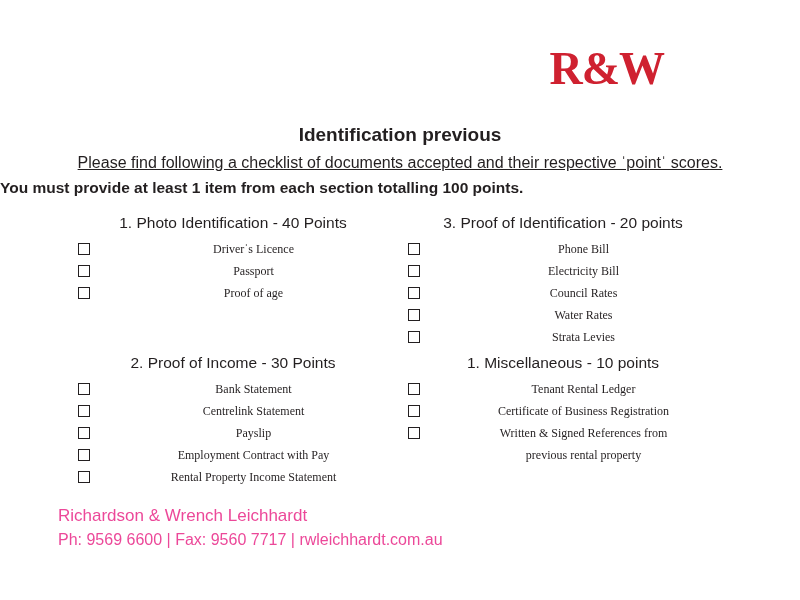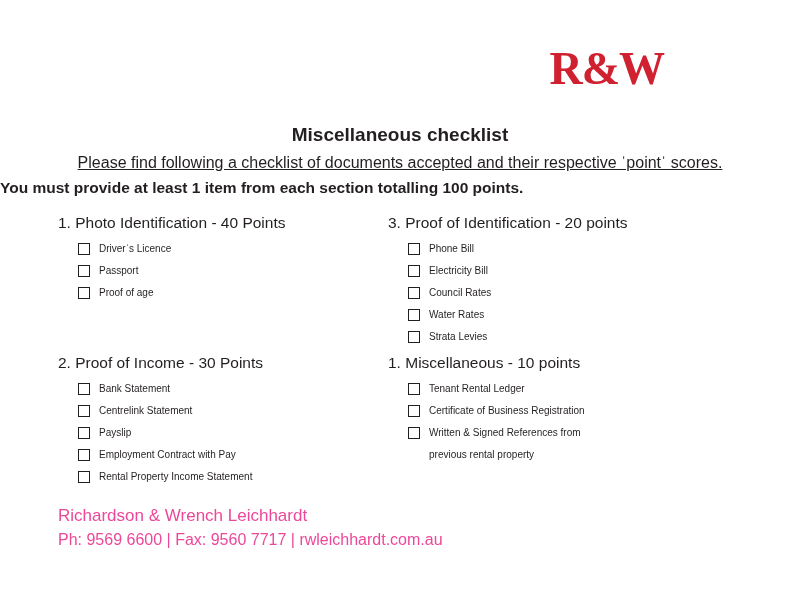--- a/index.html
+++ b/index.html
@@ -68,44 +68,46 @@
   
   .grid {
     position: absolute;
     left: 0;
     top: 210px;
     width: 800px;
   }
   .col {
     position: absolute;
     width: 350px;
+    text-align: center;
   }
   .col-left { left: 58px; }
   .col-right { left: 388px; }
   .sec-top-1 { top: 0px; }
   .sec-top-2 { top: 140px; }
 
   .section-heading {
     font-size: 15.5px;
     color: #231f20;
     margin-bottom: 6px;
     white-space: nowrap;
   }
   .items {
     margin: 0;
     padding: 0;
     list-style: none;
   }
   .item {
     display: flex;
     align-items: flex-start;
-    font-size: 10px;
+    font-size: 12px;
     line-height: 22px;
     color: #231f20;
     padding-left: 20px;
+    font-family: Liberation Serif, serif;
   }
   .checkbox {
     flex: 0 0 auto;
     width: 10px;
     height: 10px;
     border: 1.3px solid #231f20;
     margin-top: 5px;
     margin-right: 9px;
     background: #ffffff;
   }
@@ -134,21 +136,21 @@
     white-space: nowrap;
   }
 </style>
 </head>
 <body>
 
 <div class="page">
 
   <div class="logo">R&amp;W</div>
 
-  <div class="doc-title">Miscellaneous checklist</div>
+  <div class="doc-title">Identification previous</div>
   <div class="intro">Please find following a checklist of documents accepted and their respective ˈpointˈ scores.</div>
   <div class="intro-bold">You must provide at least 1 item from each section totalling 100 points.</div>
 
   <div class="grid">
 
     <div class="col col-left sec-top-1">
       <div class="section-heading">1. Photo Identification - 40 Points</div>
       <ul class="items">
         <li class="item">
           <span class="checkbox"></span>

